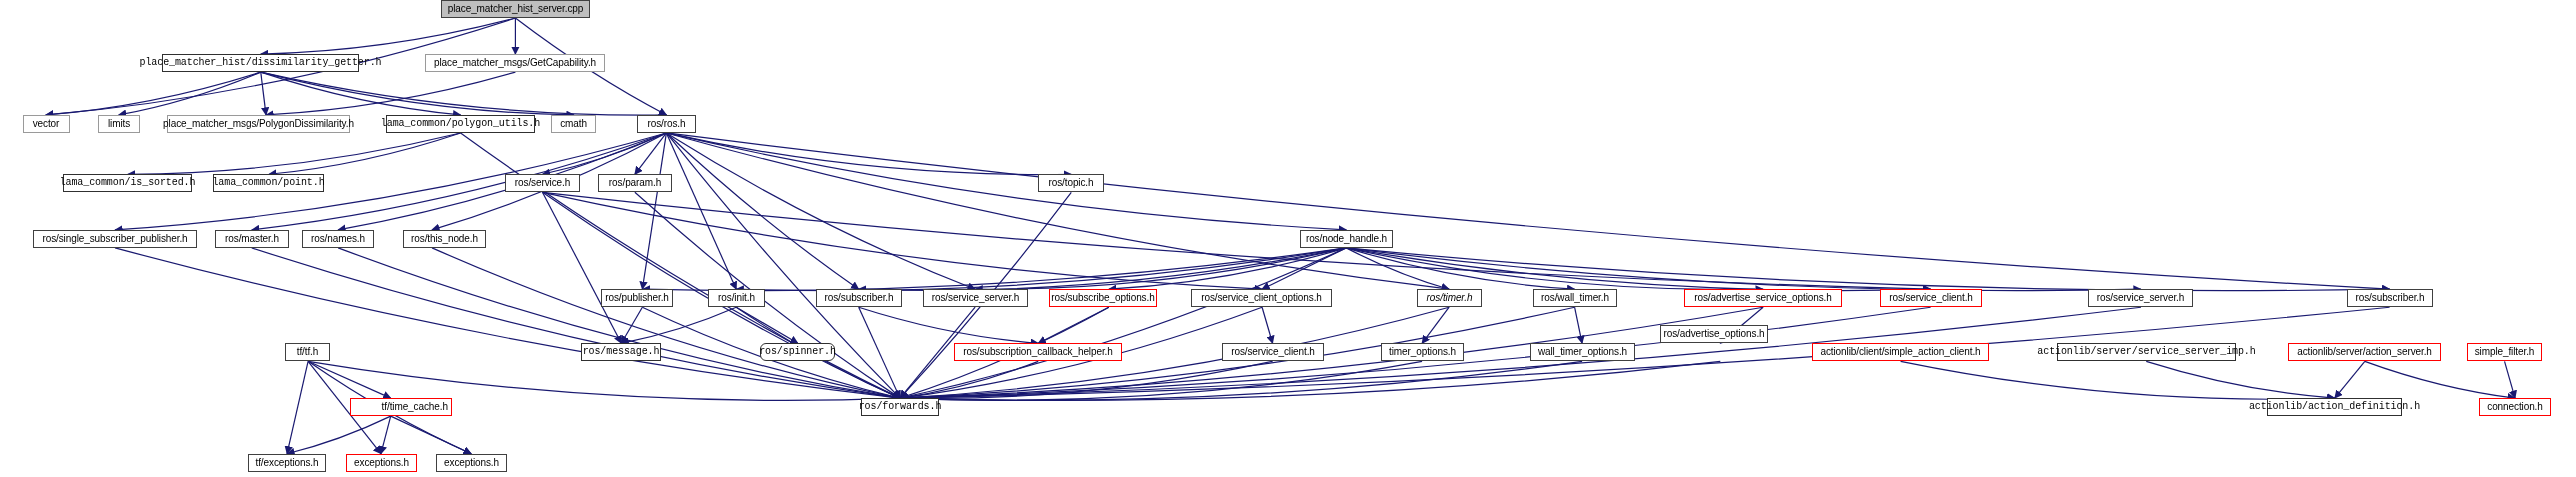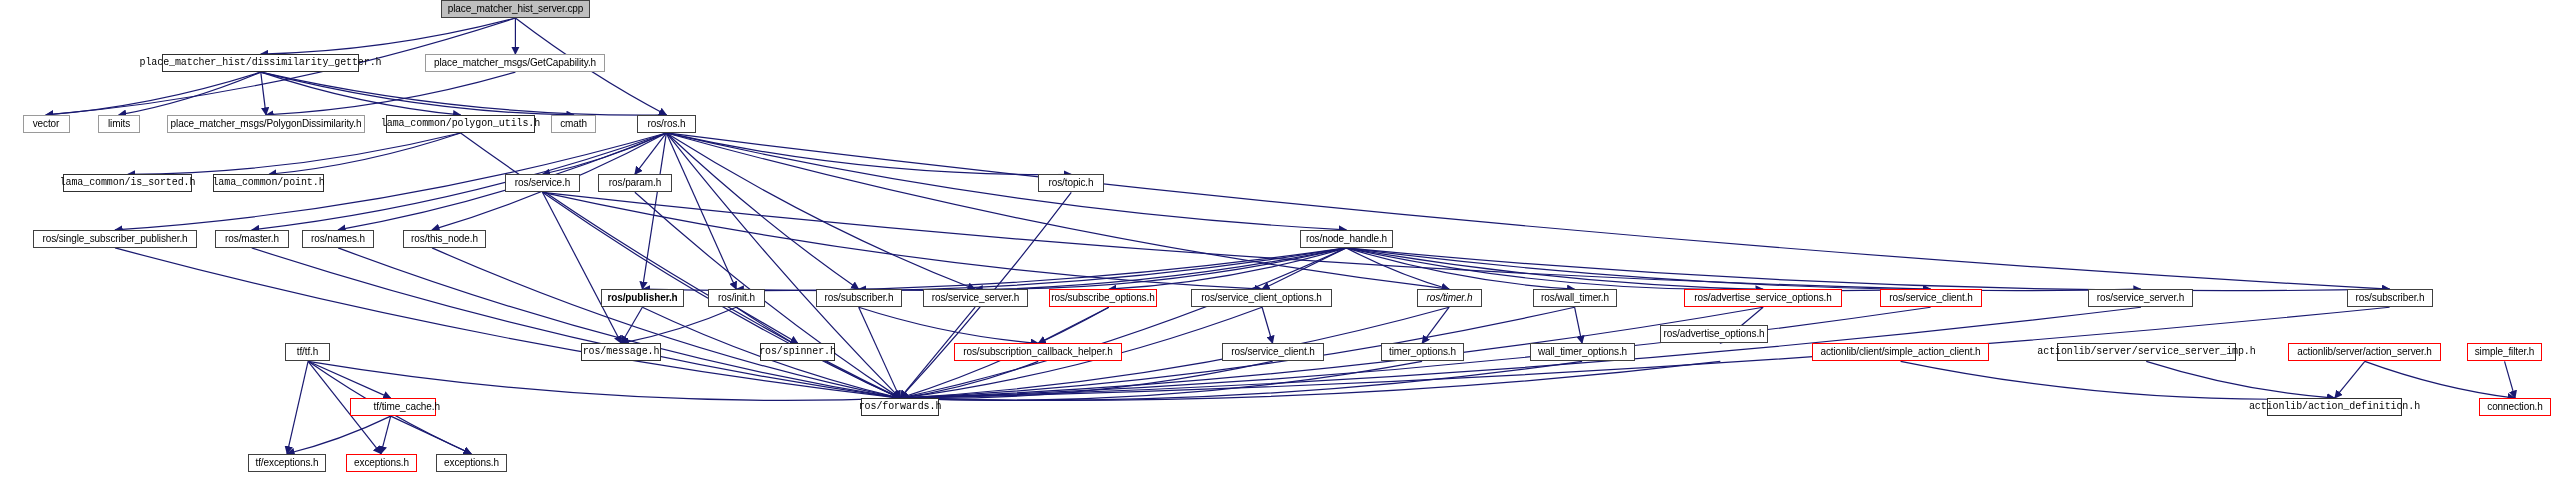--- a/index.html
+++ b/index.html
@@ -169,21 +169,21 @@
       </div>
       <div class="node gray-border" style="left: 425px; top: 54px; width: 180px;">
         <span>place_matcher_msgs/GetCapability.h</span>
       </div>
       <div class="node gray-border" style="left: 22.5px; top: 115px; width: 47px;">
         <span>vector</span>
       </div>
       <div class="node gray-border" style="left: 98px; top: 115px; width: 42px;">
         <span>limits</span>
       </div>
-      <div class="node gray-border" style="left: 167px; top: 115px; width: 198px;">
+      <div class="node gray-border" style="left: 167px; top: 115px; width: 183px;">
         <span>place_matcher_msgs/PolygonDissimilarity.h</span>
       </div>
       <div class="node thick" style="left: 386px; top: 115px; width: 149px;">
         <span>lama_common/polygon_utils.h</span>
       </div>
       <div class="node gray-border" style="left: 551px; top: 115px; width: 45px;">
         <span>cmath</span>
       </div>
       <div class="node" style="left: 637px; top: 115px; width: 59px;">
         <span>ros/ros.h</span>
@@ -211,21 +211,21 @@
       </div>
       <div class="node" style="left: 302px; top: 230px; width: 72px;">
         <span>ros/names.h</span>
       </div>
       <div class="node" style="left: 391px; top: 230px; width: 83px; margin-left: 12px;">
         <span>ros/this_node.h</span>
       </div>
       <div class="node" style="left: 1300px; top: 230px; width: 93px;">
         <span>ros/node_handle.h</span>
       </div>
-      <div class="node" style="left: 601px; top: 289px; width: 83px; font-weight: bold;">
+      <div class="node" style="left: 601px; top: 289px; width: 72px;">
         <span>ros/publisher.h</span>
       </div>
       <div class="node" style="left: 708px; top: 289px; width: 57px;">
         <span>ros/init.h</span>
       </div>
       <div class="node" style="left: 816px; top: 289px; width: 86px;">
         <span>ros/subscriber.h</span>
       </div>
       <div class="node" style="left: 923px; top: 289px; width: 105px;">
         <span>ros/service_server.h</span>
@@ -253,21 +253,21 @@
       </div>
       <div class="node" style="left: 2347px; top: 289px; width: 86px;">
         <span>ros/subscriber.h</span>
       </div>
       <div class="node" style="left: 285px; top: 343px; width: 45px;">
         <span>tf/tf.h</span>
       </div>
       <div class="node thick" style="left: 581px; top: 343px; width: 80px;">
         <span>ros/message.h</span>
       </div>
-      <div class="node thick" style="left: 760px; top: 343px; width: 75px;">
+      <div class="node thick" style="left: 760px; top: 343px; width: 75px; border-radius: 6px;">
         <span>ros/spinner.h</span>
       </div>
       <div class="node red" style="left: 954px; top: 343px; width: 168px;">
         <span>ros/subscription_callback_helper.h</span>
       </div>
       <div class="node" style="left: 1222px; top: 343px; width: 102px;">
         <span>ros/service_client.h</span>
       </div>
       <div class="node" style="left: 1381px; top: 343px; width: 83px;">
         <span>timer_options.h</span>
@@ -286,21 +286,21 @@
       </div>
       <div class="node red" style="left: 2288px; top: 343px; width: 153px;">
         <span>actionlib/server/action_server.h</span>
       </div>
       <div class="node red" style="left: 2467px; top: 343px; width: 75px;">
         <span>simple_filter.h</span>
       </div>
       <div class="node thick" style="left: 861px; top: 398px; width: 78px;">
         <span>ros/forwards.h</span>
       </div>
-      <div class="node red" style="left: 350px; top: 398px; width: 86px; padding-left: 32px;">
+      <div class="node red" style="left: 350px; top: 398px; width: 102px; padding-left: 32px;">
         <span>tf/time_cache.h</span>
       </div>
       <div class="node thick" style="left: 2267px; top: 398px; width: 135px;">
         <span>actionlib/action_definition.h</span>
       </div>
       <div class="node red" style="left: 2479px; top: 398px; width: 72px;">
         <span>connection.h</span>
       </div>
       <div class="node" style="left: 248px; top: 454px; width: 78px;">
         <span>tf/exceptions.h</span>

